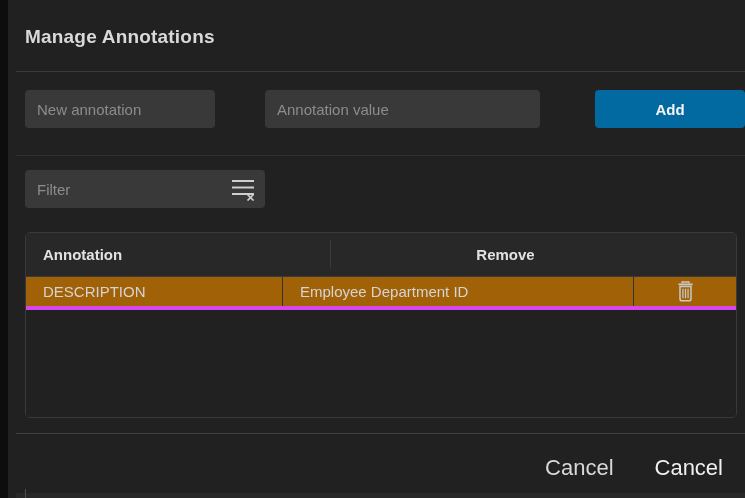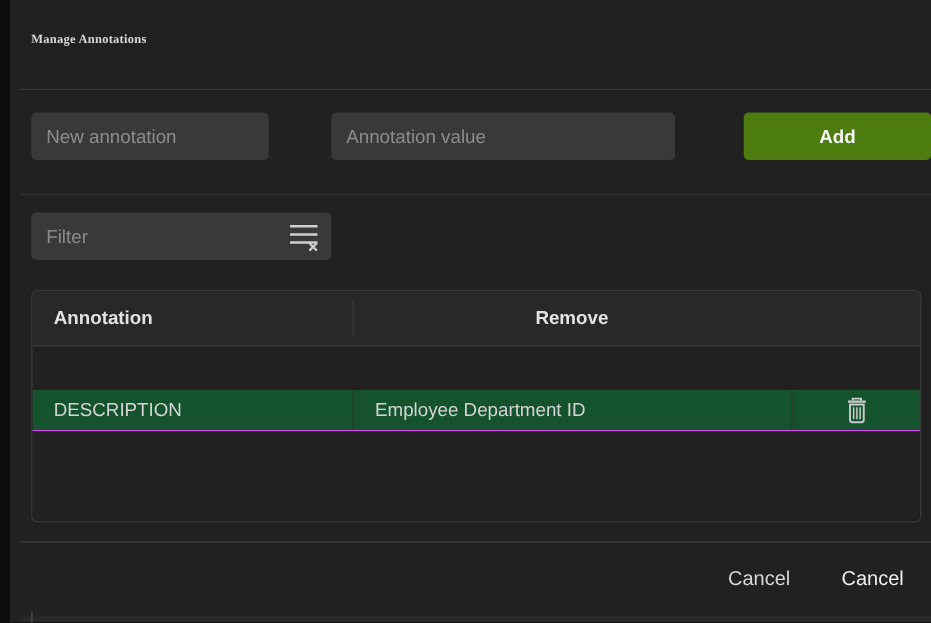--- a/index.html
+++ b/index.html
@@ -1,54 +1,54 @@
 <!DOCTYPE html>
 <html><head>
 <meta charset="utf-8">
 <style>
   html,body{margin:0;padding:0;background:#0d0d0d;}
   *{box-sizing:border-box;font-family:"Liberation Sans", sans-serif;}
   .root{position:relative;width:745px;height:498px;background:#0d0d0d;overflow:hidden;}
   .dialog{position:absolute;left:8px;top:0;width:737px;height:498px;background:#212121;}
-  .title{position:absolute;left:17px;top:26px;font-size:10px;font-weight:700;color:#d9d9d9;letter-spacing:.2px;font-family:Liberation Serif, serif;}
+  .title{position:absolute;left:17px;top:26px;font-size:19px;font-weight:700;color:#d9d9d9;letter-spacing:.2px;}
   .divider{position:absolute;left:8px;width:737px;height:1px;background:#3b3b3b;}
   .div-title{top:71px;}
   .div-inputs{top:155px;background:#2f2f2f;}
   .div-footer{top:433px;background:#3e3e3e;}
   .tbx{position:absolute;height:38px;background:#393939;border:none;border-radius:4px;
        padding:0 12px;font-size:15px;color:#d6d6d6;outline:none;}
   .tbx::placeholder{color:#8c8c8c;opacity:1;}
   .tbx-name{left:17px;top:90px;width:190px;}
   .tbx-value{left:257px;top:90px;width:275px;}
-  .btn-add{position:absolute;left:587px;top:90px;width:150px;height:38px;background:#4d7c0f;
+  .btn-add{position:absolute;left:587px;top:90px;width:150px;height:38px;background:#0369a1;
            border:none;border-radius:4px;color:#f5f5f5;font-size:15px;font-weight:600;cursor:pointer;}
   .filter-wrap{position:absolute;left:17px;top:170px;width:240px;height:38px;background:#393939;border-radius:4px;}
   .filter-wrap input{position:absolute;left:0;top:0;width:190px;height:38px;background:transparent;border:none;
                      padding:0 12px;font-size:15px;color:#d6d6d6;outline:none;}
   .filter-wrap input::placeholder{color:#8c8c8c;opacity:1;}
   .filter-clear{position:absolute;right:8px;top:7px;width:28px;height:24px;display:flex;align-items:center;
                 justify-content:center;cursor:pointer;background:transparent;border:none;padding:0;}
   .table{position:absolute;left:17px;top:232px;width:712px;height:186px;border:1px solid #3a3a3a;
          border-radius:5px;overflow:hidden;background:#212121;display:flex;flex-direction:column;}
   .thead{display:grid;grid-template-columns:256px 351px 1fr;height:44px;background:#282828;
-         border-bottom:1px solid #3a3a3a;align-items:center;}
+         border-bottom:1px solid #3a3a3a;align-items:center;gap:48px;}
   .th{position:relative;height:100%;display:flex;align-items:center;padding:0 17px;
       font-size:15px;font-weight:700;color:#e2e2e2;}
   .th.sep::before{content:"";position:absolute;left:0;top:7px;bottom:8px;width:1px;background:#3a3a3a;}
   .th-remove{justify-content:center;padding:0;}
-  .trow{display:grid;grid-template-columns:256px 351px 1fr;height:33px;background:#14532d;
-        border-bottom:1px solid #d946ef;align-items:center;margin-top:35px;}
+  .trow{display:grid;grid-template-columns:256px 351px 1fr;height:33px;background:#a16207;
+        border-bottom:4px solid #d946ef;align-items:center;}
   .td{height:100%;display:flex;align-items:center;padding:0 17px;font-size:15px;color:#d4d4d4;
       white-space:nowrap;overflow:hidden;}
   .td.sep{border-left:1px solid #333333;}
   .td-remove{justify-content:center;padding:0;}
   .trash-btn{background:transparent;border:none;padding:0;cursor:pointer;display:flex;align-items:center;justify-content:center;}
   .tfill{flex:1;background:#212121;}
   .footer{position:absolute;top:455px;right:22px;display:flex;gap:41px;align-items:center;}
-  .link-btn{background:transparent;border:none;padding:0;font-size:16px;color:#d8d8d8;cursor:pointer;}
+  .link-btn{background:transparent;border:none;padding:0;font-size:22px;color:#d8d8d8;cursor:pointer;}
   .link-btn.apply{color:#efefef;}
   .bottom-strip{position:absolute;left:8px;top:493px;width:737px;height:5px;background:#282828;}
   .tick{position:absolute;top:489px;width:1px;height:9px;background:#4f4f4f;}
   .tick-l{left:17px;}
 </style>
 </head>
 <body>
 
 <div class="root">
   <div class="dialog">

